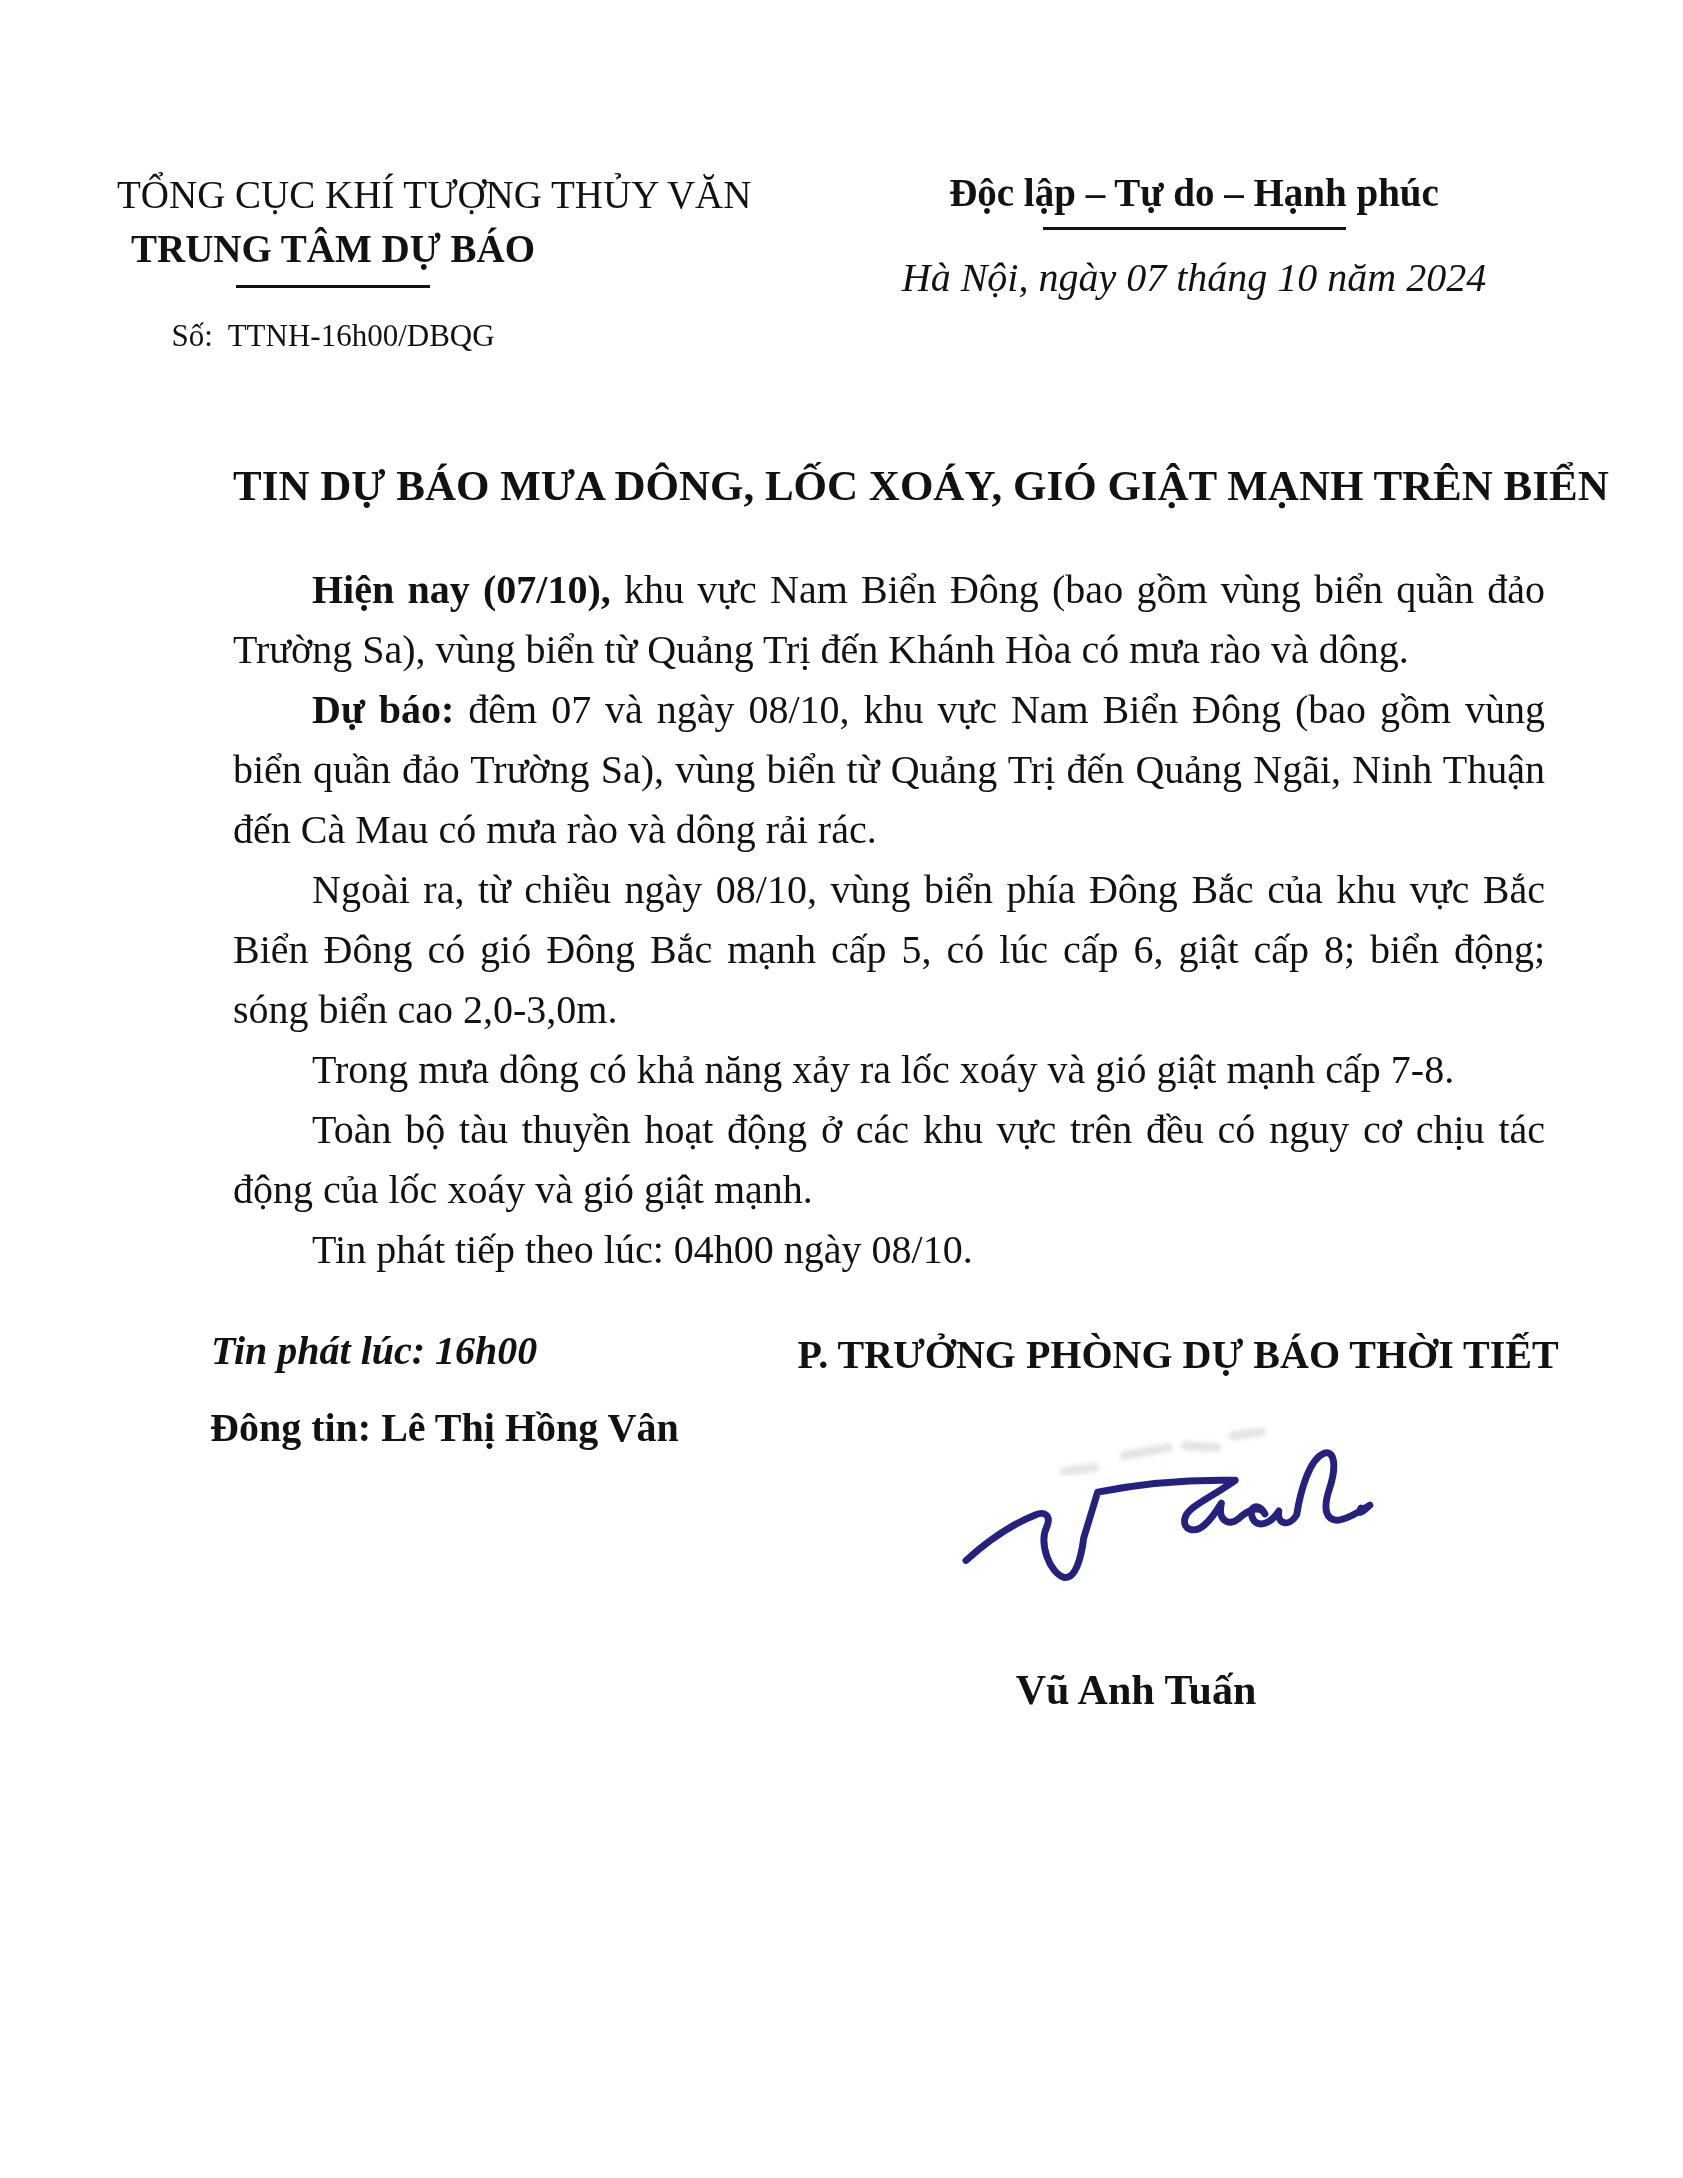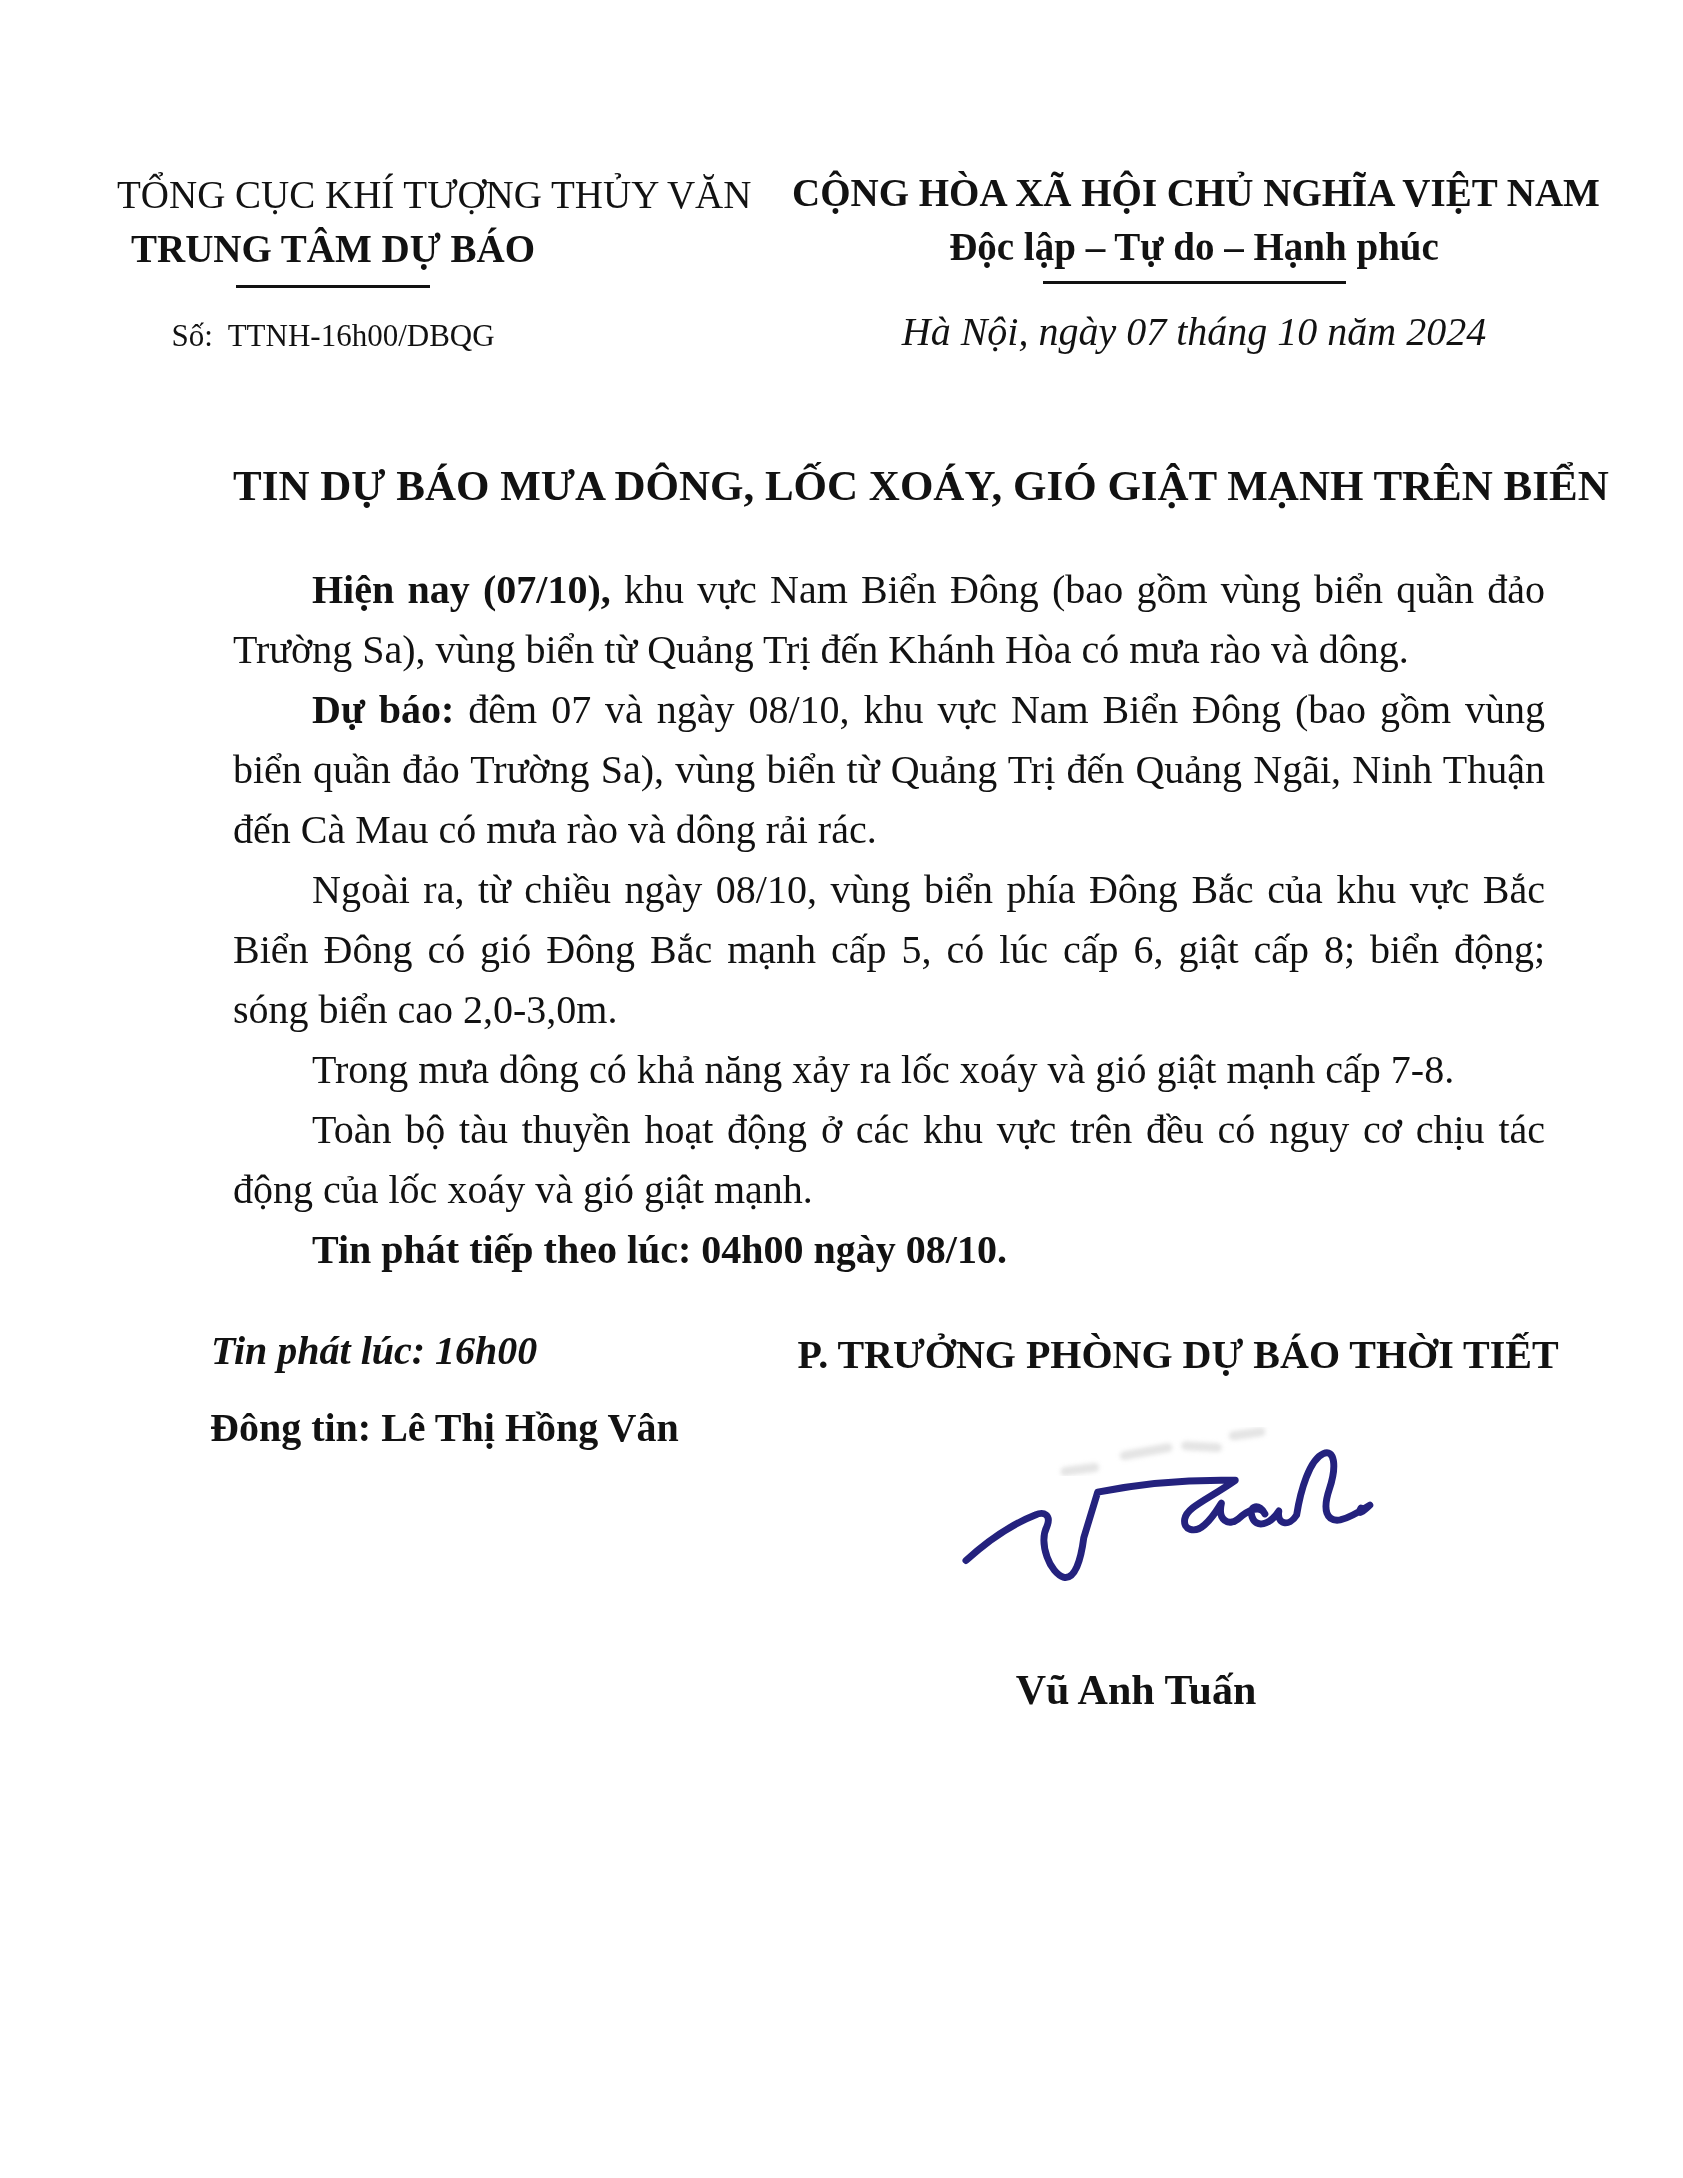--- a/index.html
+++ b/index.html
@@ -35,21 +35,21 @@
     text-align:center;font-weight:bold;font-size:43px;white-space:nowrap;
   }
 
   
   .body-text{
     position:absolute;left:233px;top:560px;width:1312px;
     font-size:40px;line-height:60px;text-align:justify;
   }
   .body-text p{margin:0;text-indent:79px;}
   .lead{font-weight:bold;}
-  .p-bold{font-weight:bold;}
+  .p-bold{font-weight:normal;}
 
   
   .issued-at{
     position:absolute;left:211px;top:1327px;
     font-weight:bold;font-style:italic;font-size:40px;white-space:nowrap;
   }
   .position-title{
     position:absolute;left:782px;top:1331px;width:792px;
     text-align:center;font-weight:bold;font-size:40px;white-space:nowrap;
   }
@@ -71,21 +71,20 @@
 <div class="page">
 
   <div class="hdr-left">
     <div class="l1">TỔNG CỤC KHÍ TƯỢNG THỦY VĂN</div>
     <div class="l2">TRUNG TÂM DỰ BÁO</div>
     <div class="hdr-rule-left"></div>
     <div class="doc-number">Số:  TTNH-16h00/DBQG</div>
   </div>
 
   <div class="hdr-right">
-    <div class="r1">CỘNG HÒA XÃ HỘI CHỦ NGHĨA VIỆT NAM</div>
     <div class="r2">Độc lập – Tự do – Hạnh phúc</div>
     <div class="hdr-rule-right"></div>
     <div class="place-date">Hà Nội, ngày 07 tháng 10 năm 2024</div>
   </div>
 
   <div class="doc-title">TIN DỰ BÁO MƯA DÔNG, LỐC XOÁY, GIÓ GIẬT MẠNH TRÊN BIỂN</div>
 
   <div class="body-text">
     <p><span class="lead">Hiện nay (07/10),</span><span> khu vực Nam Biển Đông (bao gồm vùng biển quần đảo Trường Sa), vùng biển từ Quảng Trị đến Khánh Hòa có mưa rào và dông.</span></p>
     <p><span class="lead">Dự báo:</span><span> đêm 07 và ngày 08/10, khu vực Nam Biển Đông (bao gồm vùng biển quần đảo Trường Sa), vùng biển từ Quảng Trị đến Quảng Ngãi, Ninh Thuận đến Cà Mau có mưa rào và dông rải rác.</span></p>

